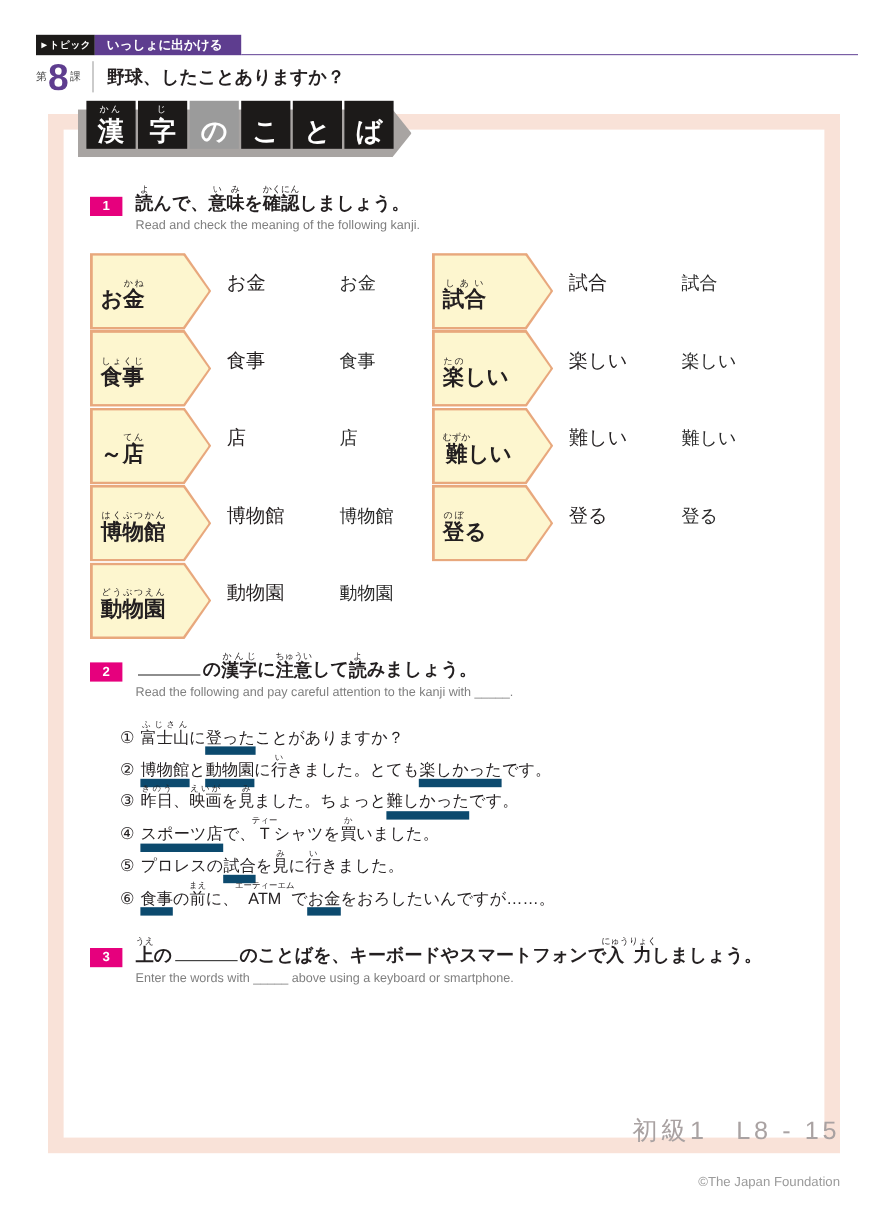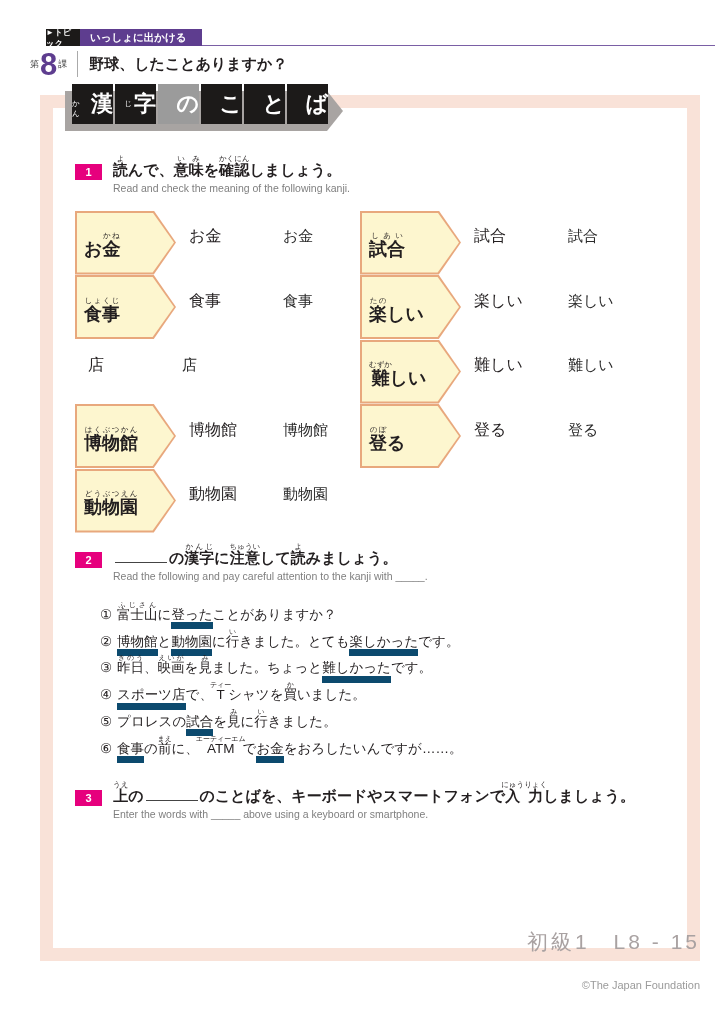--- a/index.html
+++ b/index.html
@@ -1,40 +1,40 @@
 <!DOCTYPE html>
 <html><head>
 <meta charset="utf-8">
 <style>
   * { margin:0; padding:0; box-sizing:border-box; }
   body { background:#fff; font-family:"Liberation Sans", sans-serif; color:#231f20; }
   .page { position:relative; width:725px; height:1024px; background:#fff; overflow:hidden; }
 
   
   .topbar { position:absolute; left:30px; top:29px; right:10px; height:17px; display:flex; align-items:stretch; }
-  .badge { background:#1c1a19; color:#fff; font-size:8px; font-weight:bold; width:34px; display:flex; align-items:center; justify-content:center; letter-spacing:0.5px;margin-left:16px; }
+  .badge { background:#1c1a19; color:#fff; font-size:8px; font-weight:bold; width:49px; display:flex; align-items:center; justify-content:center; letter-spacing:0.5px; }
   .tbar { background:#5e3d8f; color:#fff; font-size:10.5px; font-weight:bold; width:122px; display:flex; align-items:center; padding-left:10px; }
   .tline { flex:1; border-bottom:1px solid #7a5fa5; }
 
   
   .lessonrow { position:absolute; left:30px; top:47px; height:34px; display:flex; align-items:center; }
   .l-pre, .l-suf { font-size:9px; color:#444; }
   .l-num { font-size:31px; font-weight:bold; color:#5e3d8f; line-height:31px; margin:0 1px; }
   .l-div { width:1px; height:26px; background:#aaa; margin:0 11px 0 10px; }
   .l-q { font-size:15px; font-weight:bold; }
 
   
   .frame { position:absolute; left:40px; top:95px; width:660px; height:866px; border:13px solid #f9e2d8; }
 
   
   .titlebar { position:absolute; left:72px; top:84px; z-index:2; }
   .title-shadow { position:absolute; left:-7px; top:7px; width:calc(100% + 22px); height:40px; background:#a8a4a2;
       clip-path:polygon(0 0, calc(100% - 16px) 0, 100% 50%, calc(100% - 16px) 100%, 0 100%); }
   .tboxes { position:relative; display:flex; gap:2px; }
-  .tbox { width:41px; height:40px; display:flex; flex-direction:row; align-items:center; justify-content:flex-end; padding-bottom:1px; }
+  .tbox { width:41px; height:40px; display:flex; flex-direction:column; align-items:center; justify-content:flex-end; padding-bottom:1px; }
   .tbox.black { background:#1c1a19; }
   .tbox.gray { background:#9b9b9b; }
   .tbox-ruby { height:10px; font-size:7.5px; color:#fff; line-height:10px; letter-spacing:2px; }
   .tbox-char { font-size:22px; color:#fff; font-weight:bold; line-height:27px; }
 
   
   .sechead { position:absolute; left:75px; display:flex; gap:11px; z-index:1; }
   .secnum { background:#e6007d; color:#fff; width:27px; height:16px; font-size:11px; font-weight:bold;
       display:flex; align-items:center; justify-content:center; margin-top:11px; flex:none; }
   .sechead-jp { font-size:15px; font-weight:bold; line-height:16px; padding-top:9px; }
@@ -141,20 +141,25 @@
       <div class="wrow">
     <div class="banner">
       <div class="banner-in">
         <span class="bword"><ruby><span>食事</span><rt>しょくじ</rt></ruby></span>
       </div>
     </div>
     <div class="wprint">食事</div>
     <div class="whand">食事</div>
   </div>
       <div class="wrow">
+    <div class="banner">
+      <div class="banner-in">
+        <span class="bword"><span>～</span><ruby><span>店</span><rt>てん</rt></ruby></span>
+      </div>
+    </div>
     <div class="wprint">店</div>
     <div class="whand">店</div>
   </div>
       <div class="wrow">
     <div class="banner">
       <div class="banner-in">
         <span class="bword"><ruby><span>博物館</span><rt>はくぶつかん</rt></ruby></span>
       </div>
     </div>
     <div class="wprint">博物館</div>

